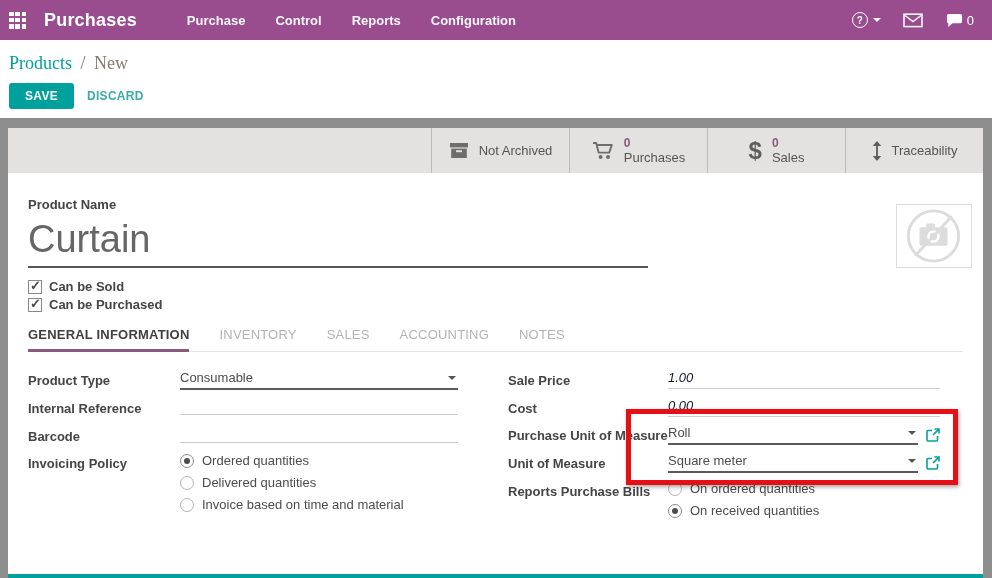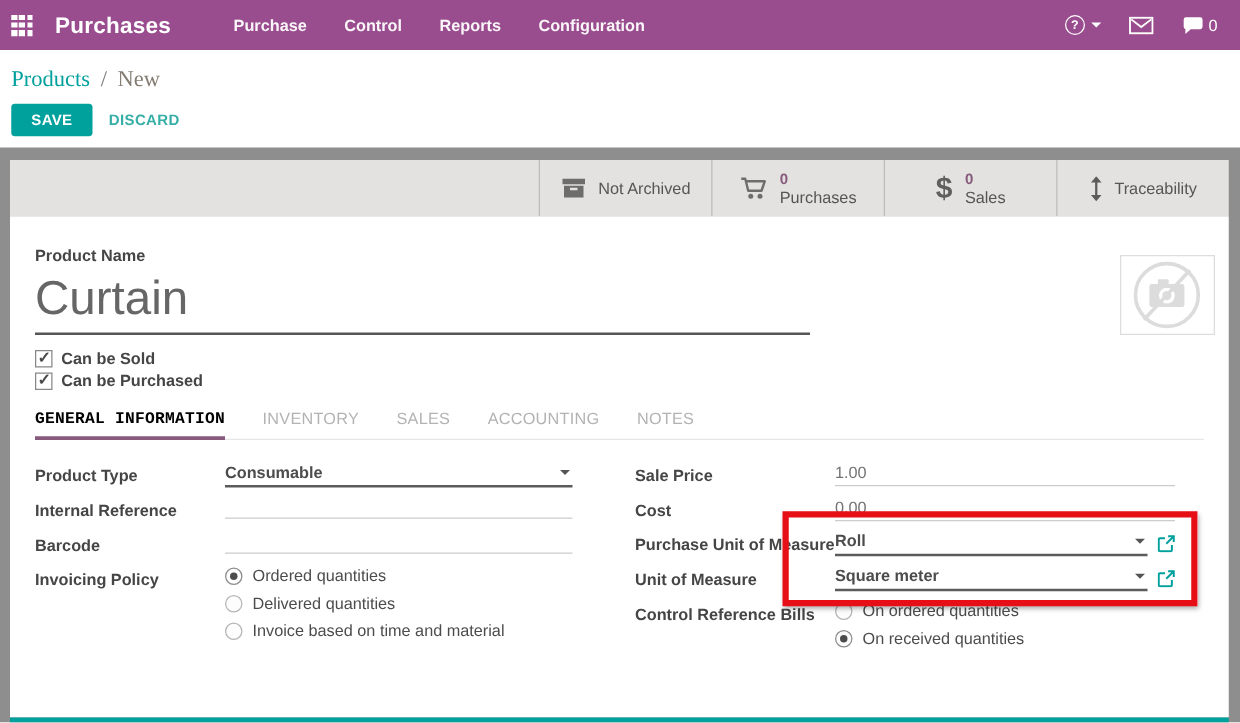--- a/index.html
+++ b/index.html
@@ -57,40 +57,40 @@
   .checks { margin-top:11px; }
   .check-row { display:flex; align-items:center; gap:7px; margin-bottom:3px; cursor:pointer; }
   .checkbox { width:14px; height:14px; border:1px solid #888; background:#fff; position:relative; }
   .checkbox.checked:after { content:"\2713"; position:absolute; left:1px; top:-3px;
                             font-size:13px; font-weight:bold; color:#4a4a4a; }
   .check-label { font-size:13px; font-weight:bold; color:#454545; }
 
   .tabs { margin-top:15px; display:flex; gap:30px; border-bottom:1px solid #e6e6e6; margin-right:20px; }
   .tab { font-size:13px; color:#b3b3b3; padding-bottom:7px; border-bottom:3px solid transparent;
          margin-bottom:-1px; cursor:pointer; letter-spacing:.2px; }
-  .tab.active { color:#000000; font-weight:bold; border-bottom-color:#875A7B;font-family:Liberation Mono, monospace; }
+  .tab.active { color:#404040; font-weight:bold; border-bottom-color:#875A7B; }
 
   .fields { margin-top:18px; display:flex; }
   .col-left { width:460px; }
   .col-right { flex:1; }
   .frow { display:flex; align-items:flex-start; margin-bottom:8px; min-height:19px; }
   .flabel { width:152px; font-size:13px; font-weight:bold; color:#454545; padding-top:2px; line-height:1.35; }
   .col-right .flabel { width:160px;margin-left:20px; }
   .fvalue { width:278px; }
   .col-right .fvalue { width:272px; }
 
   .fieldline { display:flex; align-items:center; }
   .selectbox { flex:1; display:flex; align-items:center; border-bottom:2px solid #5b5b5b;
                padding-bottom:3px; cursor:pointer; }
-  .selectbox .val { flex:1; font-size:13px; color:#4c4c4c;font-weight:bold; }
+  .selectbox .val { flex:1; font-size:13px; color:#4c4c4c; }
   .caret-down { width:0; height:0; border-left:4px solid transparent; border-right:4px solid transparent;
                 border-top:4px solid #555; margin:0 2px 0 6px; }
   .ext-link { margin-left:8px; cursor:pointer; flex:none; display:block; }
 
-  .inputline { border-bottom:1px solid #ccc; padding-bottom:3px; font-size:13px; color:#737373; min-height:17px; }
+  .inputline { border-bottom:1px solid #ccc; padding-bottom:3px; font-size:13px; color:#0f172a; min-height:17px;font-style:italic; }
 
   .radio-row { display:flex; align-items:center; gap:8px; margin-bottom:7px; cursor:pointer; }
   .radio { width:14px; height:14px; border-radius:50%; border:1px solid #b5b5b5; background:#fdfdfd;
            position:relative; flex:none; }
   .radio.checked { border-color:#8b8b8b; }
   .radio.checked:after { content:""; position:absolute; left:3px; top:3px; width:6px; height:6px;
                          border-radius:50%; background:#4c4c4c; }
   .radio-label { font-size:13px; color:#4c4c4c; }
 
   
@@ -317,21 +317,21 @@
                 <svg class="ext-link" width="14" height="14" viewBox="0 0 14 14">
                   <path d="M11.5 8 v4 a1 1 0 0 1 -1 1 H2 a1 1 0 0 1 -1 -1 V3.5 a1 1 0 0 1 1 -1 h4" fill="none" stroke="#00A09D" stroke-width="1.6"></path>
                   <path d="M8.5 1 H13 V5.5" fill="none" stroke="#00A09D" stroke-width="1.6"></path>
                   <path d="M12.6 1.4 L7 7" stroke="#00A09D" stroke-width="1.6"></path>
                 </svg>
               </div>
             </div>
           </div>
 
           <div class="frow">
-            <div class="flabel">Control Reference Bills</div>
+            <div class="flabel">Reports Purchase Bills</div>
             <div class="fvalue">
               <div class="radio-row">
                 <span class="radio"></span>
                 <span class="radio-label">On ordered quantities</span>
               </div>
               <div class="radio-row">
                 <span class="radio checked"></span>
                 <span class="radio-label">On received quantities</span>
               </div>
             </div>

